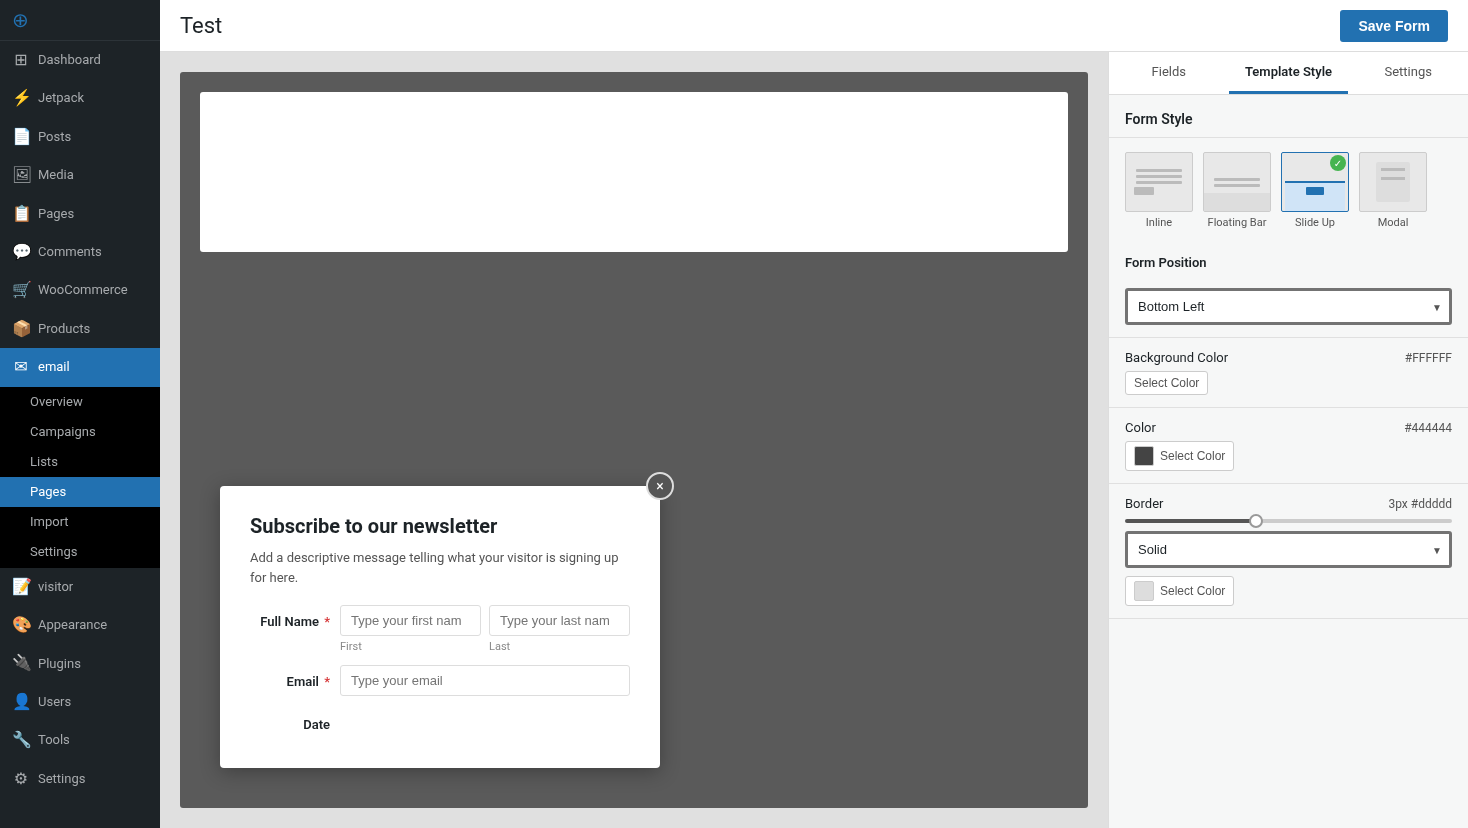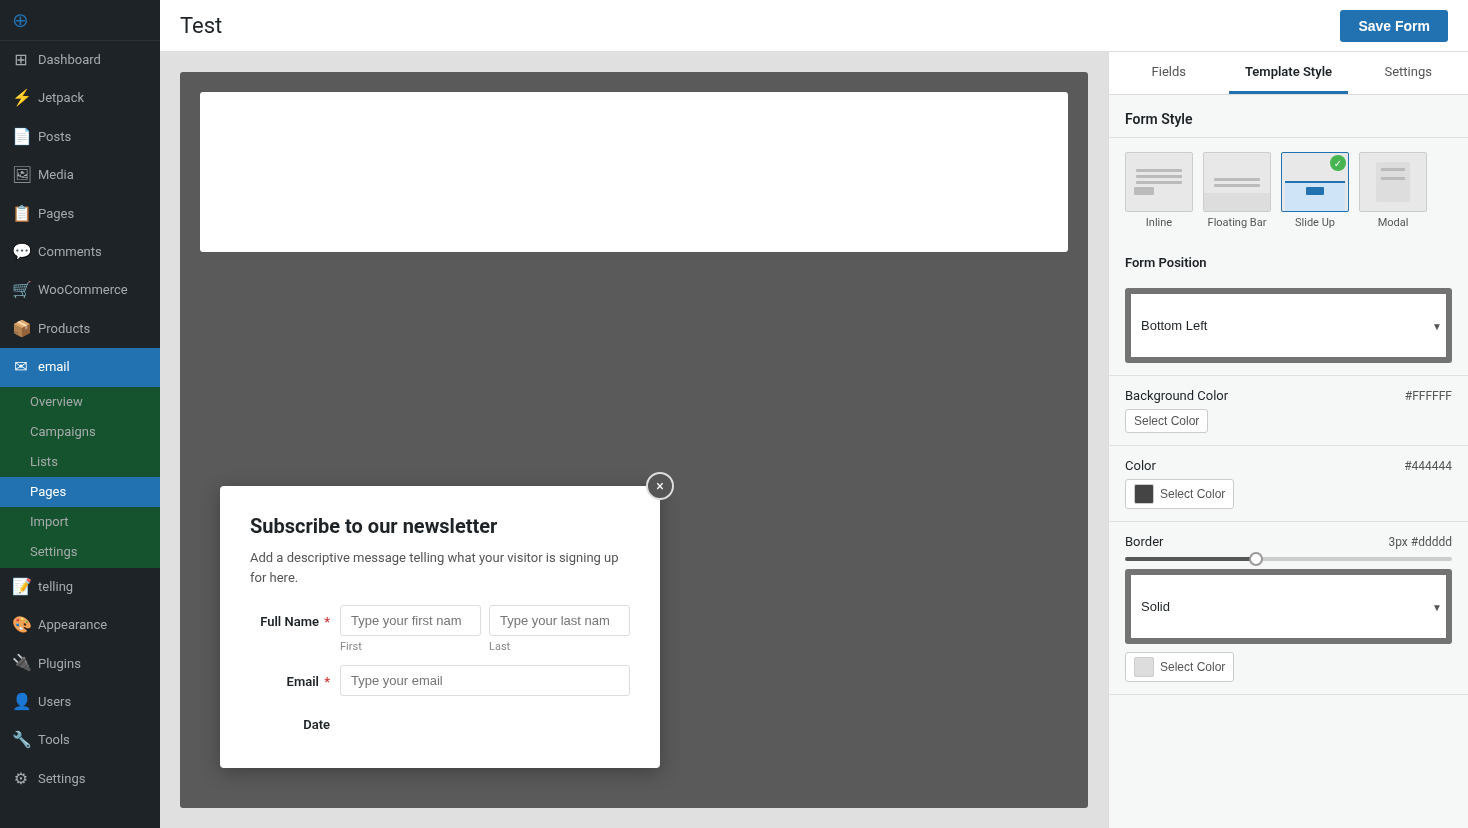--- a/index.html
+++ b/index.html
@@ -25,21 +25,21 @@
     .sidebar-item {
       display: flex; align-items: center; gap: 8px;
       padding: 8px 12px;
       cursor: pointer;
       color: #a7aaad;
       font-size: 13px;
       line-height: 1.4;
     }
     .sidebar-item.active { background: #2271b1; color: #fff; }
     .sidebar-item .icon { font-size: 16px; width: 18px; text-align: center; flex-shrink: 0; }
-    .sidebar-submenu { background: #14532d; }
+    .sidebar-submenu { background: #000000; }
     .sidebar-submenu .sidebar-item { padding: 6px 12px 6px 30px; font-size: 13px; }
     .sidebar-submenu .sidebar-item.active-sub { color: #fff; }
 
     
     #main {
       flex: 1;
       display: flex;
       flex-direction: column;
       overflow: hidden;
     }
@@ -254,22 +254,22 @@
     .panel-row {
       display: flex;
       align-items: center;
       justify-content: space-between;
       margin-bottom: 8px;
     }
 
     
     .panel-select {
       width: 100%;
-      padding: 24px 10px;
-      border: 6px solid #737373;
+      padding: 8px 10px;
+      border: 3px solid #737373;
       border-radius: 3px;
       background: #fff;
       font-size: 13px;
       color: #1d2327;
       appearance: none;
       cursor: pointer;
     }
     .select-wrapper {
       position: relative;
     }
@@ -434,21 +434,21 @@
     <div class="sidebar-item">
       <span>Import</span>
     </div>
     <div class="sidebar-item">
       <span>Settings</span>
     </div>
   </div>
 
   <div class="sidebar-item">
     <span class="icon">📝</span>
-    <span>telling</span>
+    <span>visitor</span>
   </div>
   <div class="sidebar-item">
     <span class="icon">🎨</span>
     <span>Appearance</span>
   </div>
   <div class="sidebar-item">
     <span class="icon">🔌</span>
     <span>Plugins</span>
   </div>
   <div class="sidebar-item">

